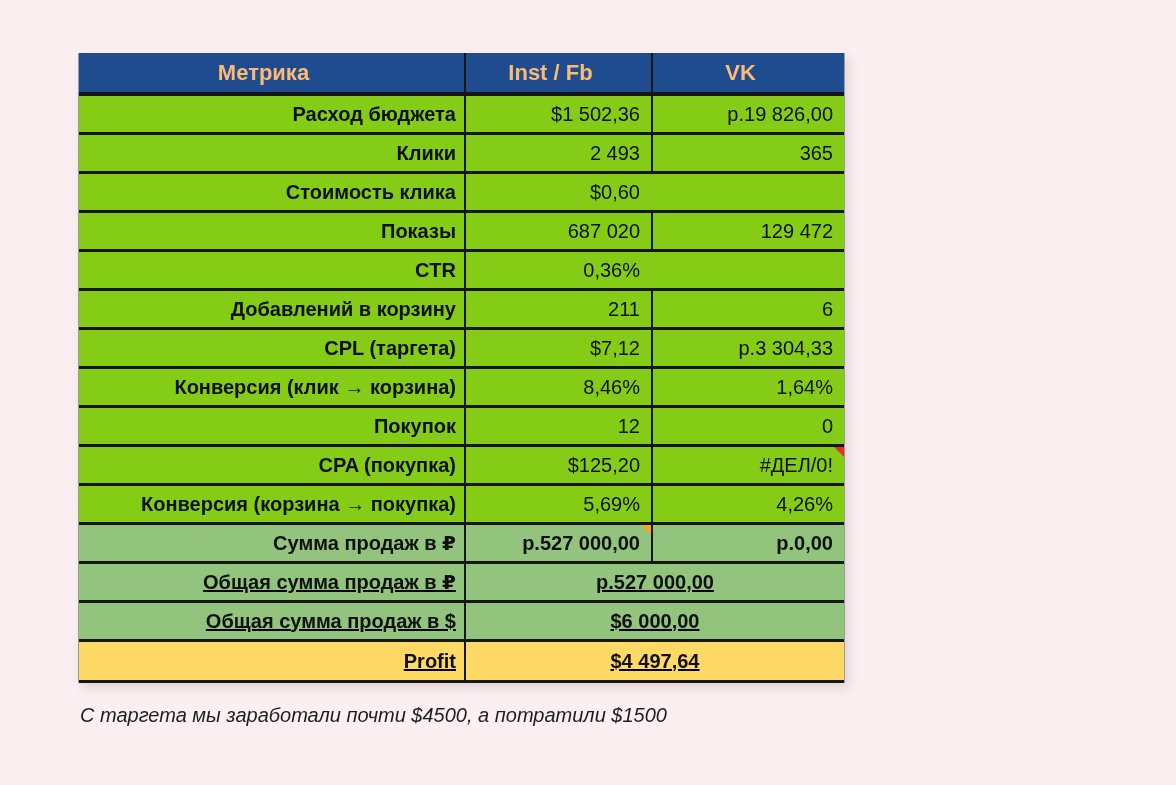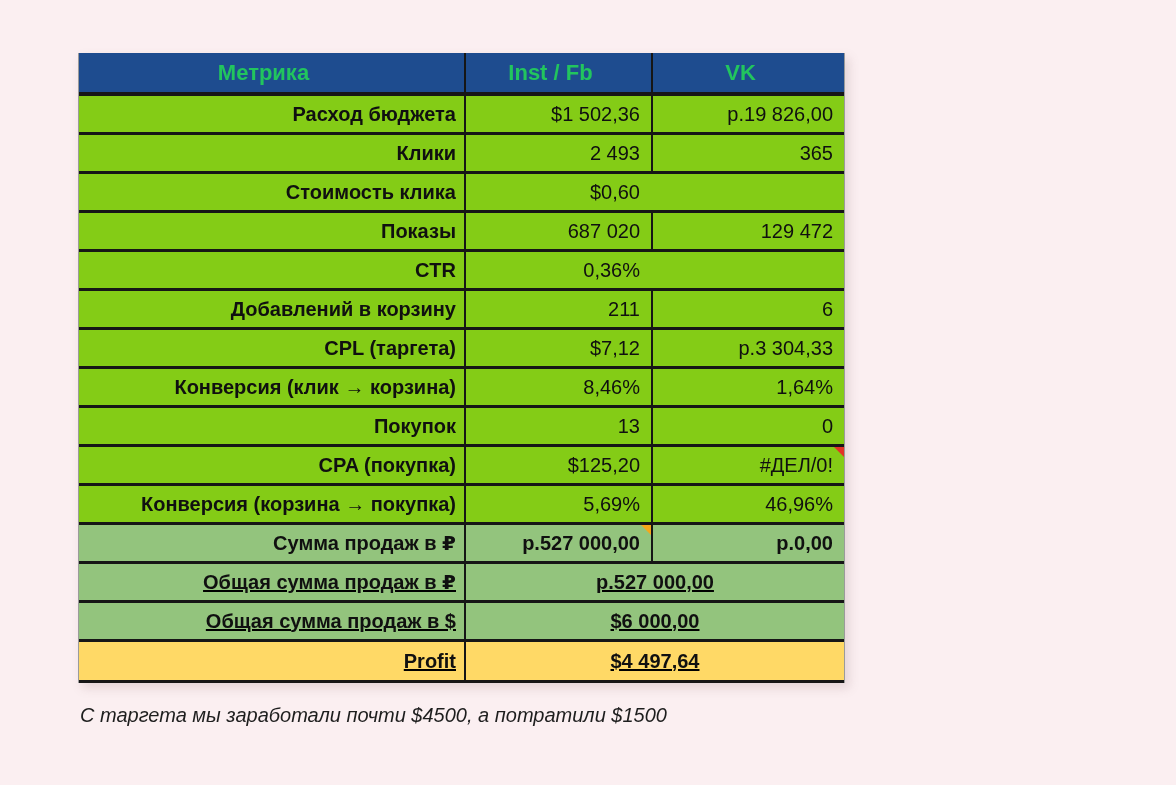--- a/index.html
+++ b/index.html
@@ -25,21 +25,21 @@
   }
   .row.merged { grid-template-columns:385px 380px;text-decoration:underline; }
   .row.green  { background:var(--green-bg, #93C47D); }
   .row.yellow { background:var(--yellow-bg, #FFD966); height:41px; }
   .cell {
     display:flex; align-items:center; justify-content:flex-end;
     padding-right:11px; font-size:20px; color:#101010; position:relative;
     overflow:hidden; white-space:nowrap;
   }
   .cell.c2, .cell.c3 { border-left:2px solid var(--border, #161616); }
-  .row.header .cell { justify-content:center; padding-right:16px; font-weight:bold; font-size:22px; color:#22c55e; }
+  .row.header .cell { justify-content:center; padding-right:16px; font-weight:bold; font-size:22px; color:#fdba74; }
   .cell.label { font-weight:bold; padding-right:8px; }
   .row.bold .cell { font-weight:bold; }
   .cell.center { justify-content:center; padding-right:0; }
   .corner {
     position:absolute; top:0; right:0; width:0; height:0;
     border-left:10px solid transparent;
   }
   .corner.note  { border-top:10px solid var(--note-marker, #F6A71B); }
   .corner.error { border-top:10px solid var(--error-marker, #E23327); }
   .caption {
@@ -99,37 +99,37 @@
   </div>
 
   <div class="row">
     <div class="cell c1 label">Конверсия (клик → корзина)</div>
     <div class="cell c2">8,46%</div>
     <div class="cell c3">1,64%</div>
   </div>
 
   <div class="row">
     <div class="cell c1 label">Покупок</div>
-    <div class="cell c2">13</div>
+    <div class="cell c2">12</div>
     <div class="cell c3">0</div>
   </div>
 
   <div class="row">
     <div class="cell c1 label">CPA (покупка)</div>
     <div class="cell c2">$125,20</div>
     <div class="cell c3">
       <span class="corner error"></span>
       <span>#ДЕЛ/0!</span>
     </div>
   </div>
 
   <div class="row">
     <div class="cell c1 label">Конверсия (корзина → покупка)</div>
     <div class="cell c2">5,69%</div>
-    <div class="cell c3">46,96%</div>
+    <div class="cell c3">4,26%</div>
   </div>
 
   <div class="row green bold">
     <div class="cell c1 label">Сумма продаж в ₽</div>
     <div class="cell c2">
       <span class="corner note"></span>
       <span>р.527 000,00</span>
     </div>
     <div class="cell c3">р.0,00</div>
   </div>

